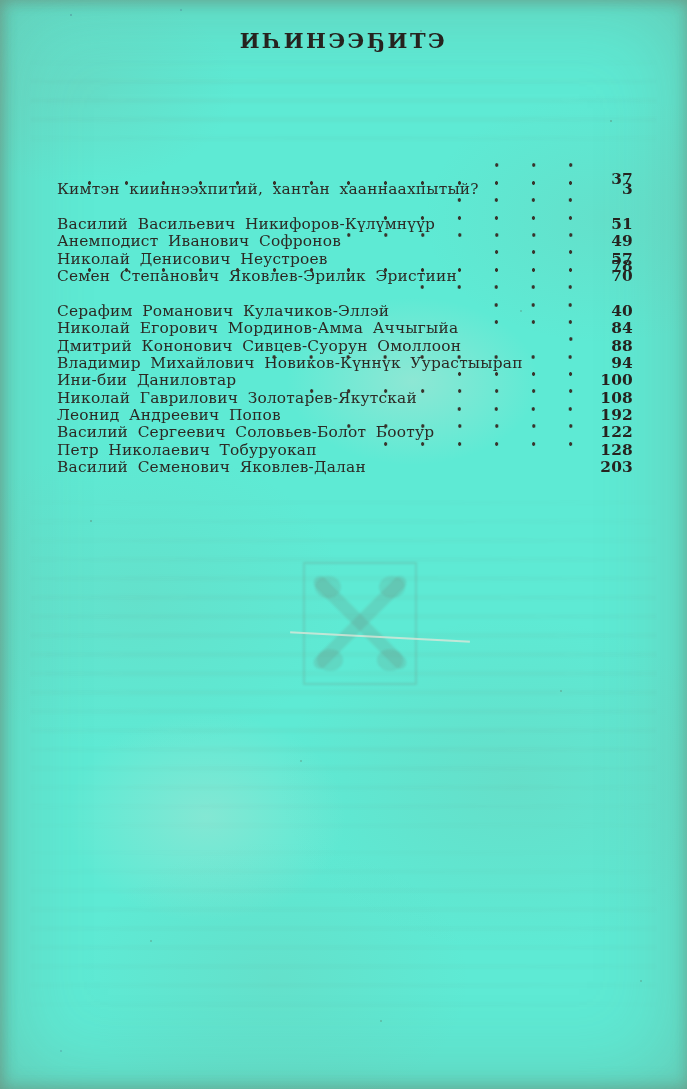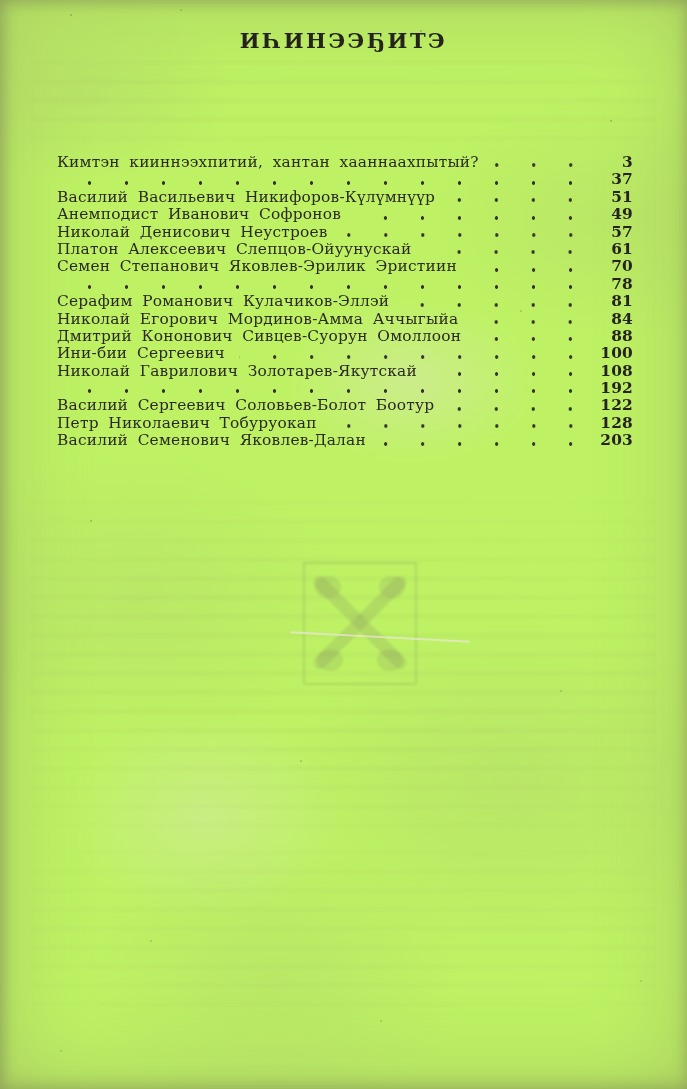--- a/index.html
+++ b/index.html
@@ -4,21 +4,21 @@
 <style>
   html, body {
     margin: 0;
     padding: 0;
     background: #888;
   }
   .paper {
     position: relative;
     width: 687px;
     height: 1089px;
-    background: #bef264;
+    background: #5eead4;
     font-family: "DejaVu Serif", serif;
     color: #2e2b26;
     overflow: hidden;
     box-shadow:
       inset 0 0 90px rgba(120, 112, 92, 0.30),
       inset 4px 0 14px rgba(100, 95, 78, 0.22),
       inset 0 -6px 18px rgba(110, 102, 84, 0.18),
       inset 0 5px 12px rgba(110, 102, 84, 0.16);
   }
   
@@ -101,20 +101,21 @@
     height: 17.4px;
     line-height: 17.4px;
     font-size: 15.4px;
     letter-spacing: 0.2px;
     word-spacing: 4.5px;
     white-space: nowrap;
   }
   .toc-label {
     flex: 0 0 auto;
     color: #2c2924;
+    margin-top: 27px;
   }
   .toc-leader {
     flex: 1 1 auto;
     align-self: flex-end;
     height: 4px;
     margin: 0 10px 4px 14px;
     background-image: radial-gradient(circle, #38342c 1.5px, transparent 2px);
     background-size: 37px 4px;
     background-repeat: repeat-x;
     background-position: right bottom;
@@ -204,59 +205,60 @@
       <span class="toc-label">Анемподист Иванович Софронов</span>
       <span class="toc-leader"></span>
       <span class="toc-page">49</span>
     </div>
       <div class="toc-row" style="">
       <span class="toc-label">Николай Денисович Неустроев</span>
       <span class="toc-leader"></span>
       <span class="toc-page">57</span>
     </div>
       <div class="toc-row" style="">
-      <span class="toc-label">Платон Алексеевич Слепцов-Ойуунускай</span>
-      <span class="toc-leader"></span>
-      <span class="toc-page">61</span>
-    </div>
-      <div class="toc-row" style="">
       <span class="toc-label">Семен Степанович Яковлев-Эрилик Эристиин</span>
       <span class="toc-leader"></span>
       <span class="toc-page">70</span>
     </div>
       <div class="toc-row" style="">
       <span class="toc-leader"></span>
       <span class="toc-page">78</span>
     </div>
       <div class="toc-row" style="">
       <span class="toc-label">Серафим Романович Кулачиков-Эллэй</span>
       <span class="toc-leader"></span>
-      <span class="toc-page">81</span>
+      <span class="toc-page">40</span>
     </div>
       <div class="toc-row" style="">
       <span class="toc-label">Николай Егорович Мординов-Амма Аччыгыйа</span>
       <span class="toc-leader"></span>
       <span class="toc-page">84</span>
     </div>
       <div class="toc-row" style="">
       <span class="toc-label">Дмитрий Кононович Сивцев-Суорун Омоллоон</span>
       <span class="toc-leader"></span>
       <span class="toc-page">88</span>
     </div>
       <div class="toc-row" style="">
-      <span class="toc-label">Ини-бии Сергеевич</span>
+      <span class="toc-label">Владимир Михайлович Новиков-Күннүк Уурастыырап</span>
+      <span class="toc-leader"></span>
+      <span class="toc-page">94</span>
+    </div>
+      <div class="toc-row" style="">
+      <span class="toc-label">Ини-бии Даниловтар</span>
       <span class="toc-leader"></span>
       <span class="toc-page">100</span>
     </div>
       <div class="toc-row" style="">
       <span class="toc-label">Николай Гаврилович Золотарев-Якутскай</span>
       <span class="toc-leader"></span>
       <span class="toc-page">108</span>
     </div>
       <div class="toc-row" style="">
+      <span class="toc-label">Леонид Андреевич Попов</span>
       <span class="toc-leader"></span>
       <span class="toc-page">192</span>
     </div>
       <div class="toc-row" style="">
       <span class="toc-label">Василий Сергеевич Соловьев-Болот Боотур</span>
       <span class="toc-leader"></span>
       <span class="toc-page">122</span>
     </div>
       <div class="toc-row" style="">
       <span class="toc-label">Петр Николаевич Тобуруокап</span>

